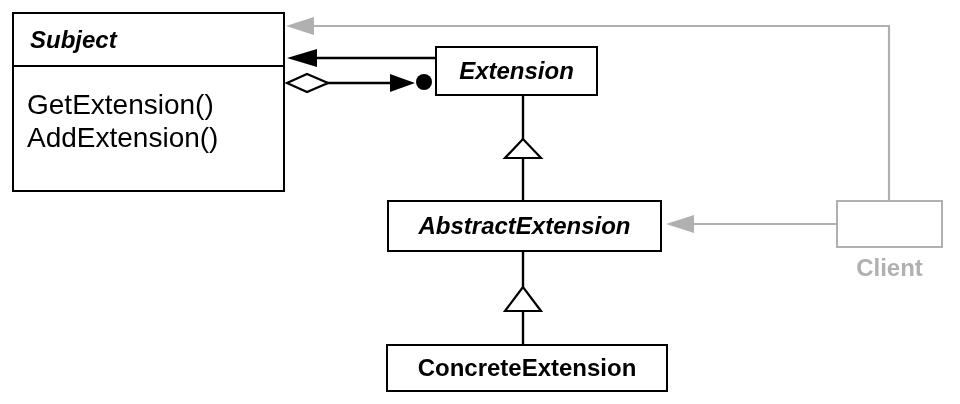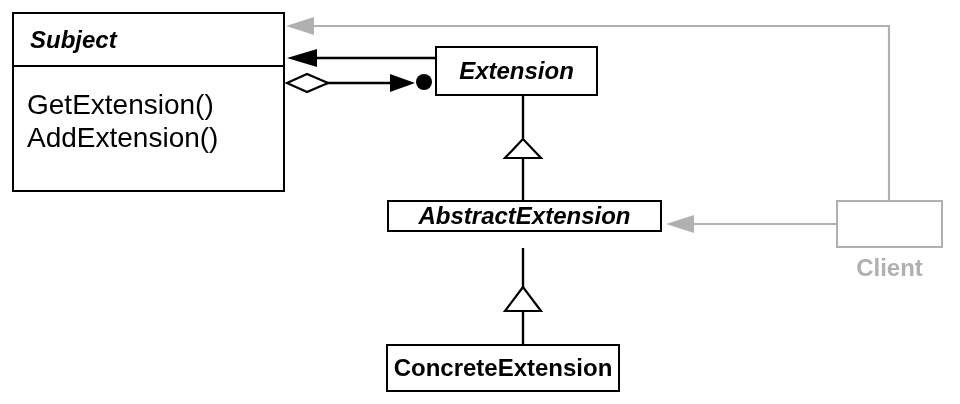--- a/index.html
+++ b/index.html
@@ -30,22 +30,22 @@
     font-weight: bold; font-size: 24px; color: var(--black);
     display: flex; align-items: center;
   }
   .italic { font-style: italic; }
   .centered { justify-content: center; }
   .subject-box { left: 12px; top: 12px; width: 273px; height: 180px; }
   .subject-box .class-title { height: 53px; border-bottom: 2px solid var(--black); padding-left: 16px; }
   .method-list { padding: 21px 0 0 13px; font-size: 28px; line-height: 33px; color: var(--black); }
   .extension-box { left: 435px; top: 46px; width: 163px; height: 50px; display: flex; }
   .extension-box .class-title, .simple .class-title { width: 100%; height: 100%; }
-  .abstract-extension-box { left: 387px; top: 200px; width: 275px; height: 32px; display: flex; }
-  .concrete-extension-box { left: 386px; top: 344px; width: 234px; height: 48px; display: flex; }
+  .abstract-extension-box { left: 387px; top: 200px; width: 275px; height: 52px; display: flex; }
+  .concrete-extension-box { left: 386px; top: 344px; width: 282px; height: 48px; display: flex; }
   .client-box {
     left: 836px; top: 200px; width: 107px; height: 48px; display: flex;
     border-color: var(--gray);
   }
   .client-box .class-title { color: var(--gray); margin-top: 44px; }
 </style>
 </head>
 <body>
 
 <div class="canvas">

